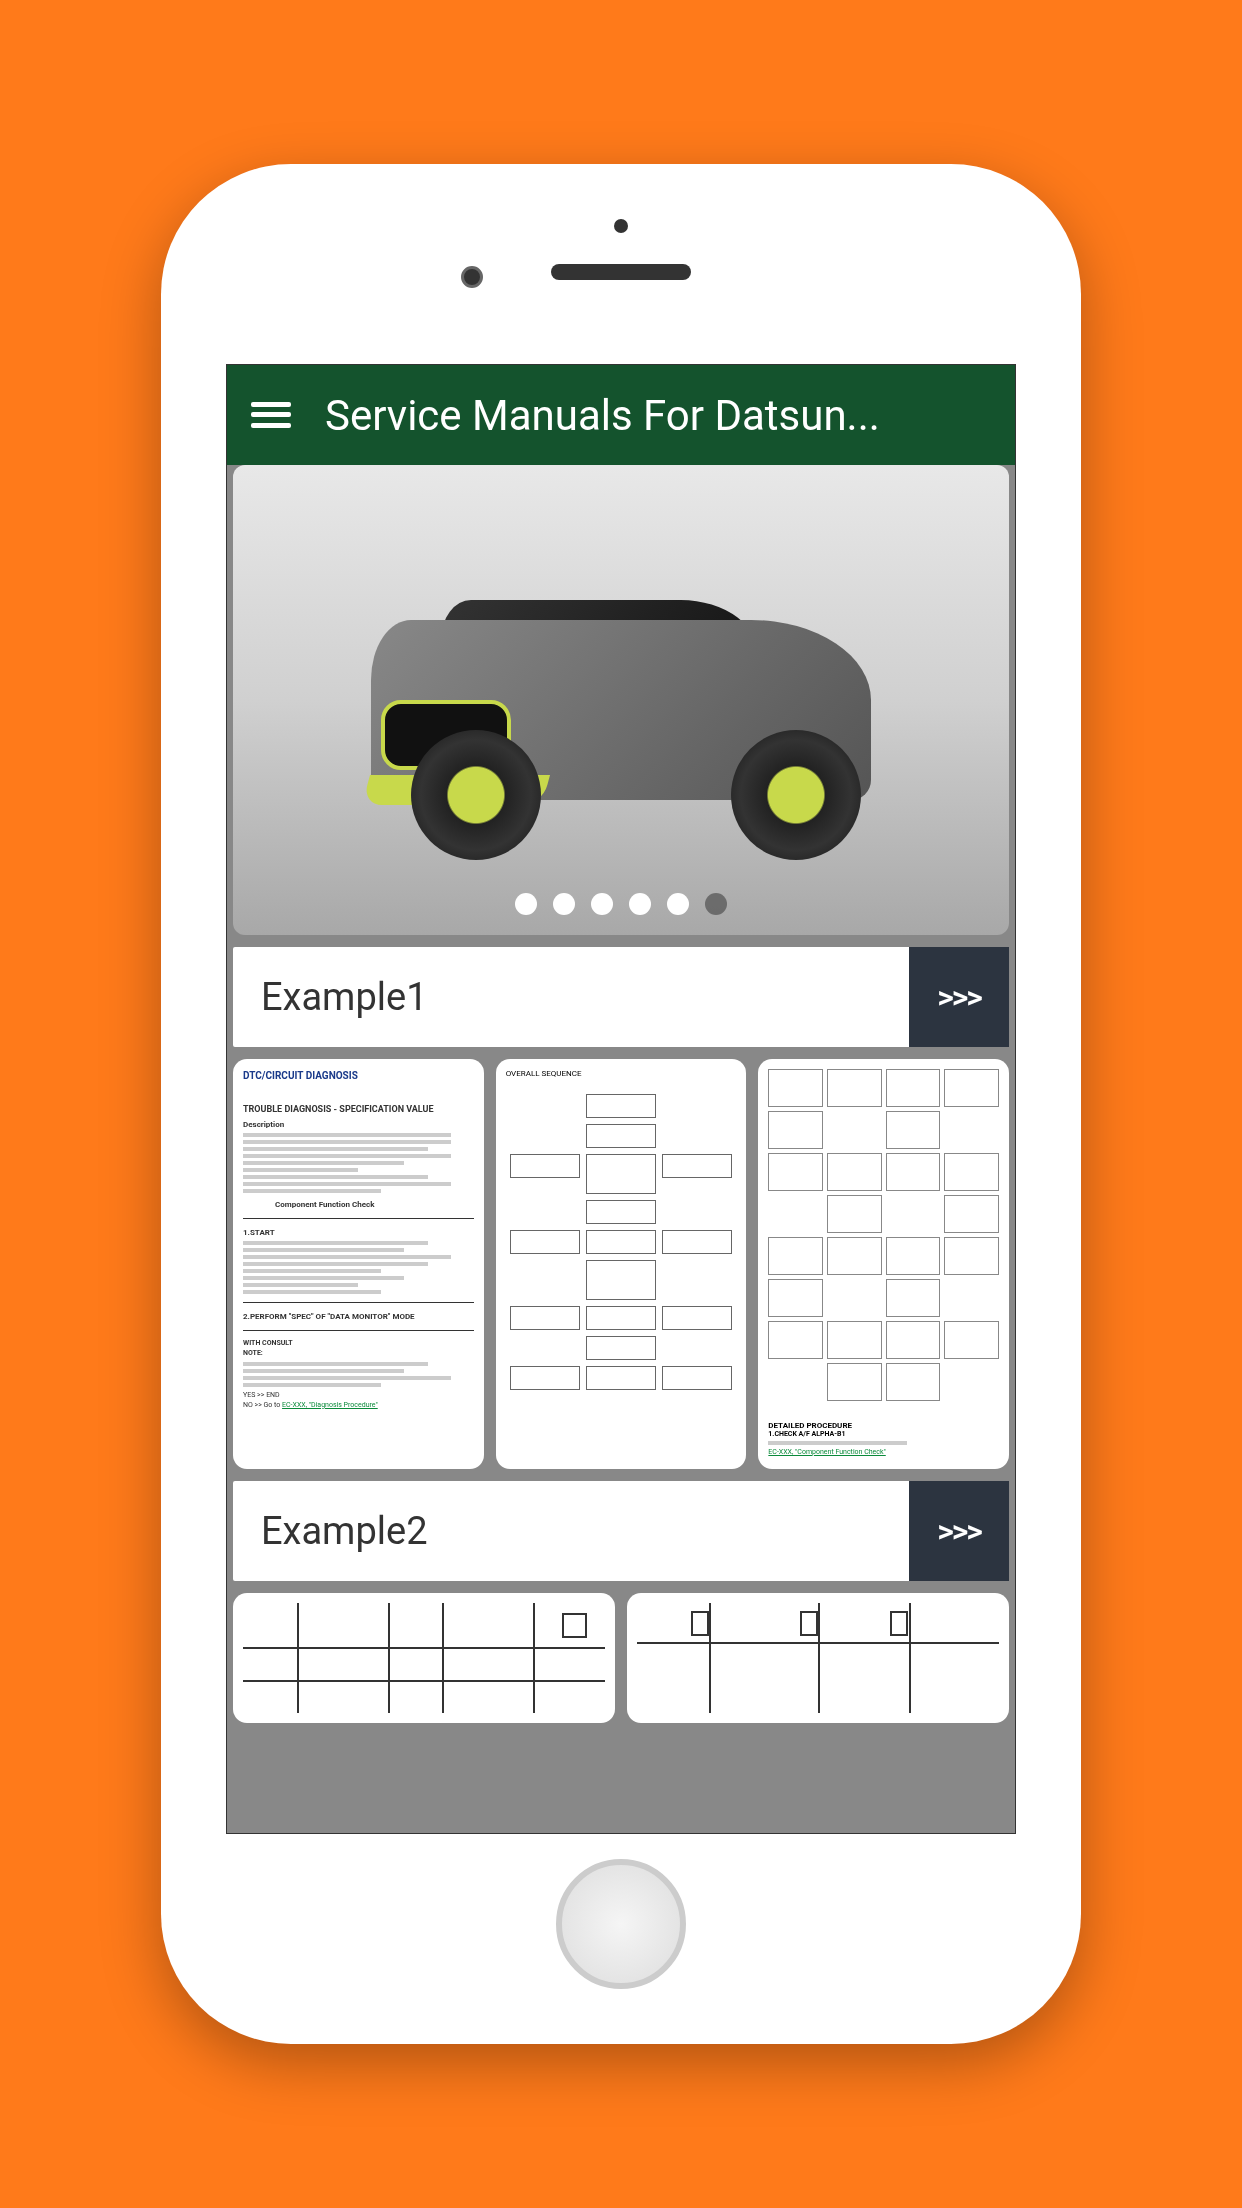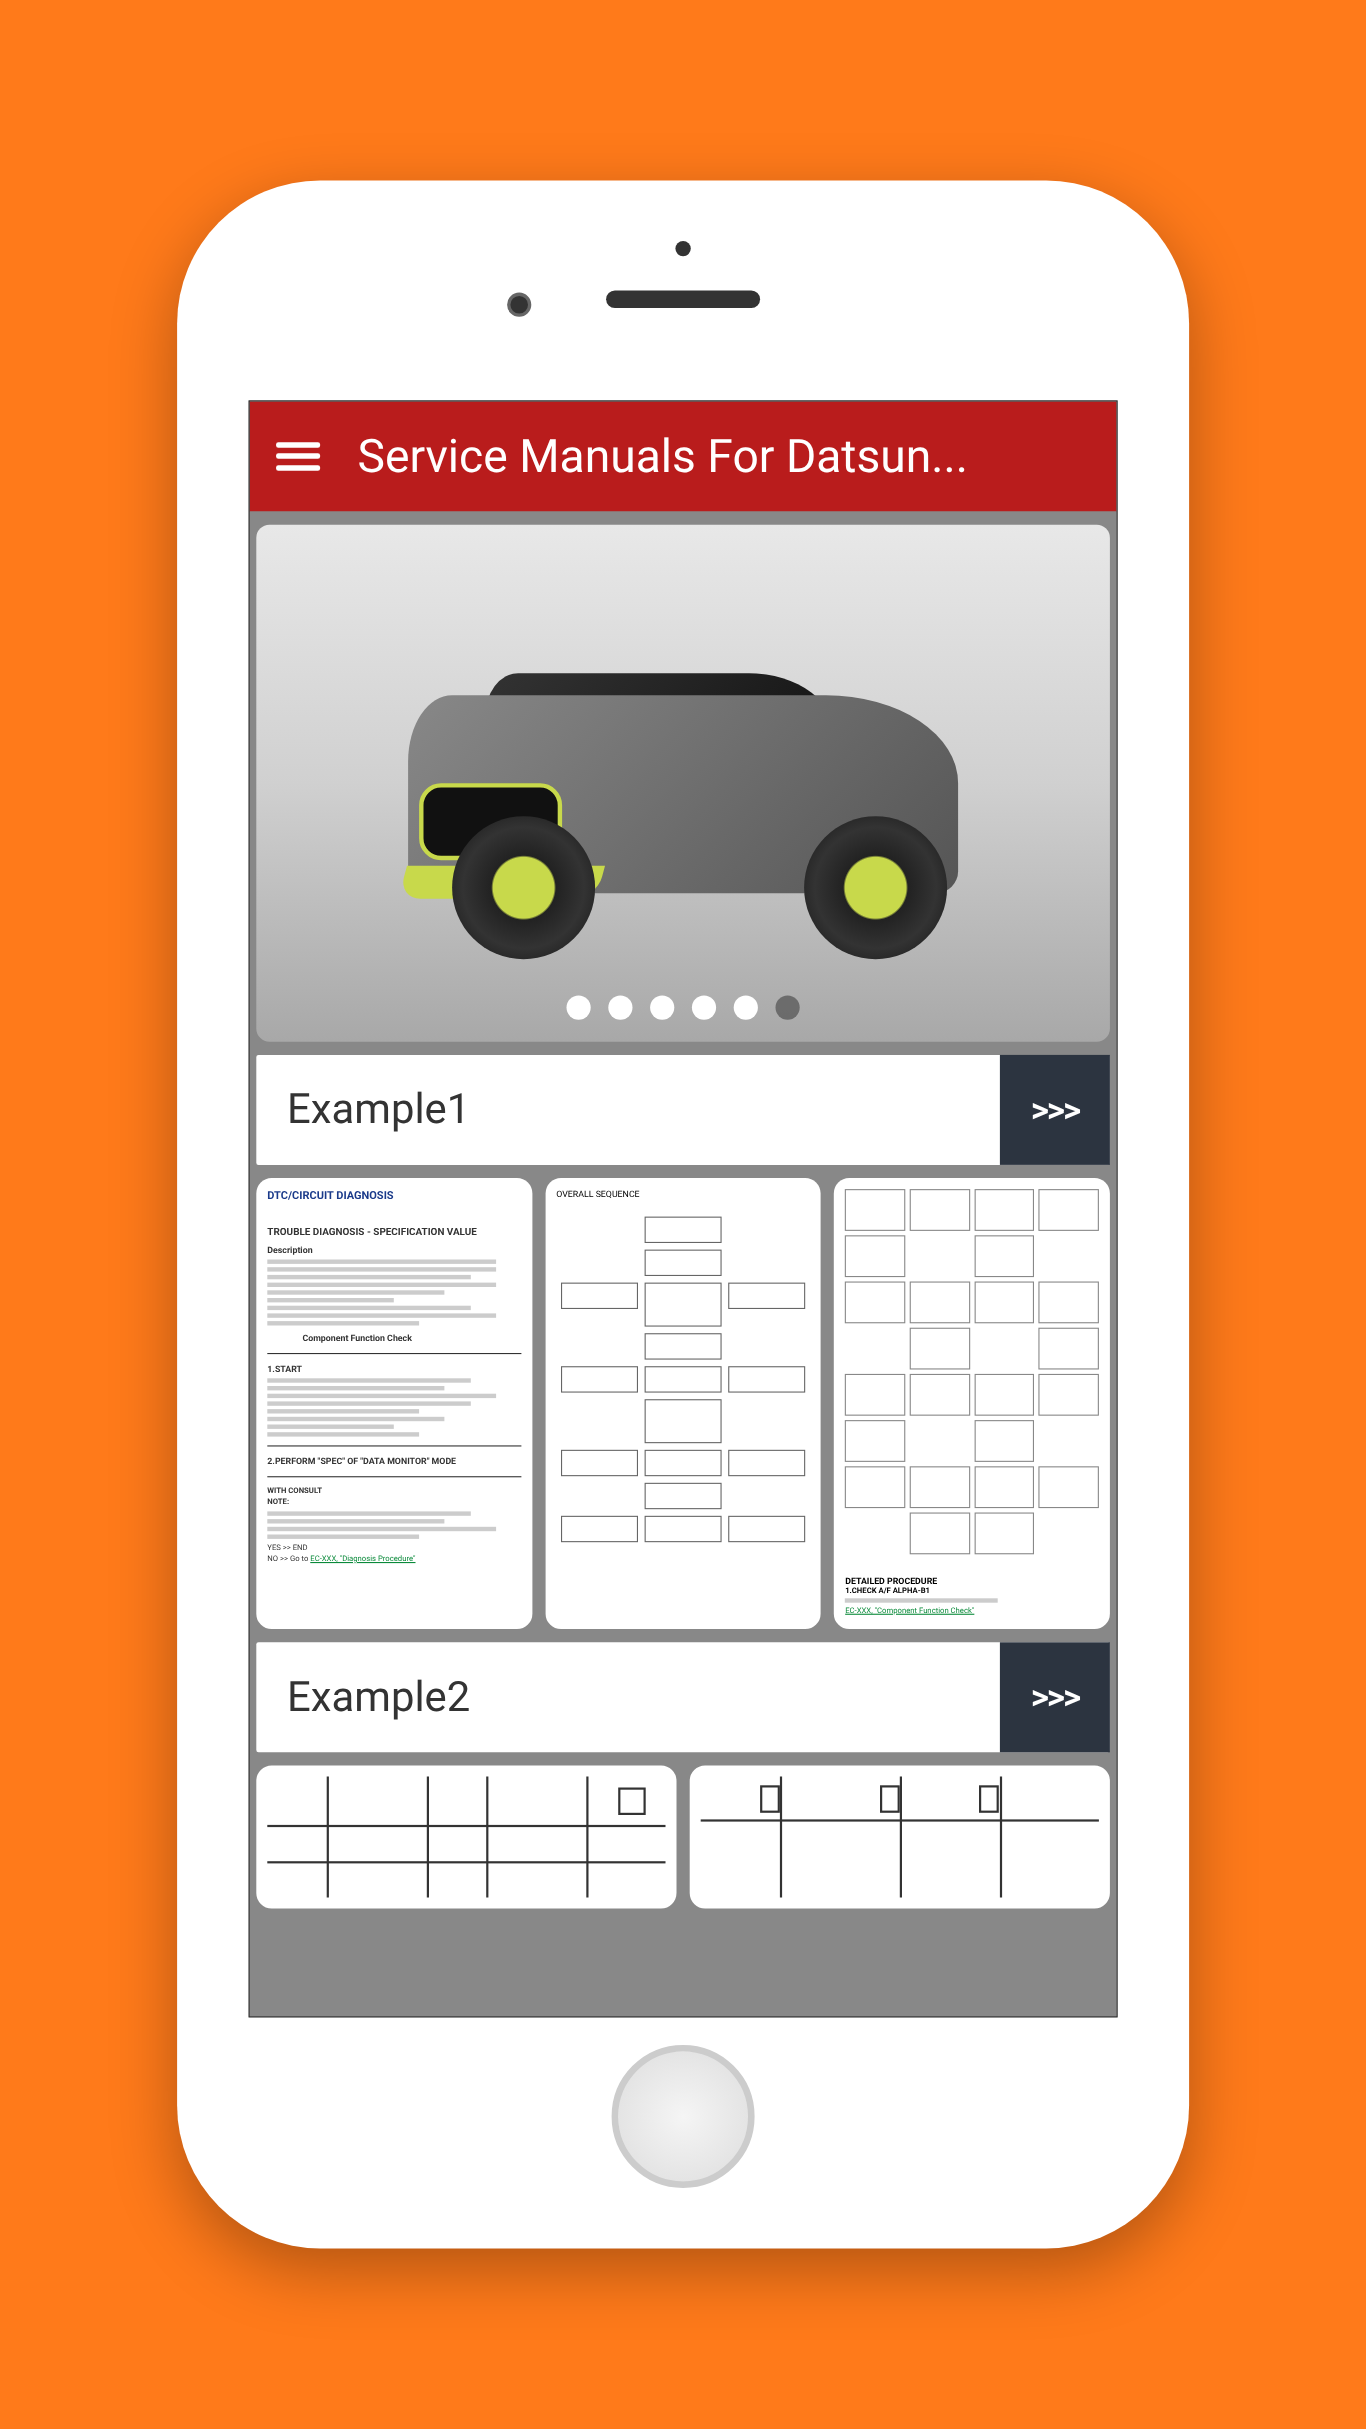--- a/index.html
+++ b/index.html
@@ -77,21 +77,21 @@
       width: 100%;
       height: 100%;
       background: #888;
       overflow: hidden;
       display: flex;
       flex-direction: column;
       border: 1px solid #333;
     }
     
     .app-bar {
-      background: #b91c1c;
+      background: #14532d;
       height: 100px;
       display: flex;
       align-items: center;
       padding: 0 20px;
       flex-shrink: 0;
     }
     
     .hamburger {
       width: 48px;
       height: 48px;
@@ -115,21 +115,21 @@
       font-weight: 400;
       white-space: nowrap;
       overflow: hidden;
       text-overflow: ellipsis;
     }
     
     .content {
       flex: 1;
       overflow: hidden;
       background: #888;
-      padding: 12px 6px;
+      padding: 0 6px;
       display: flex;
       flex-direction: column;
       gap: 12px;
     }
     
     .hero-card {
       background: linear-gradient(to bottom, #e8e8e8 0%, #d0d0d0 50%, #a8a8a8 100%);
       border-radius: 12px;
       height: 470px;
       position: relative;

